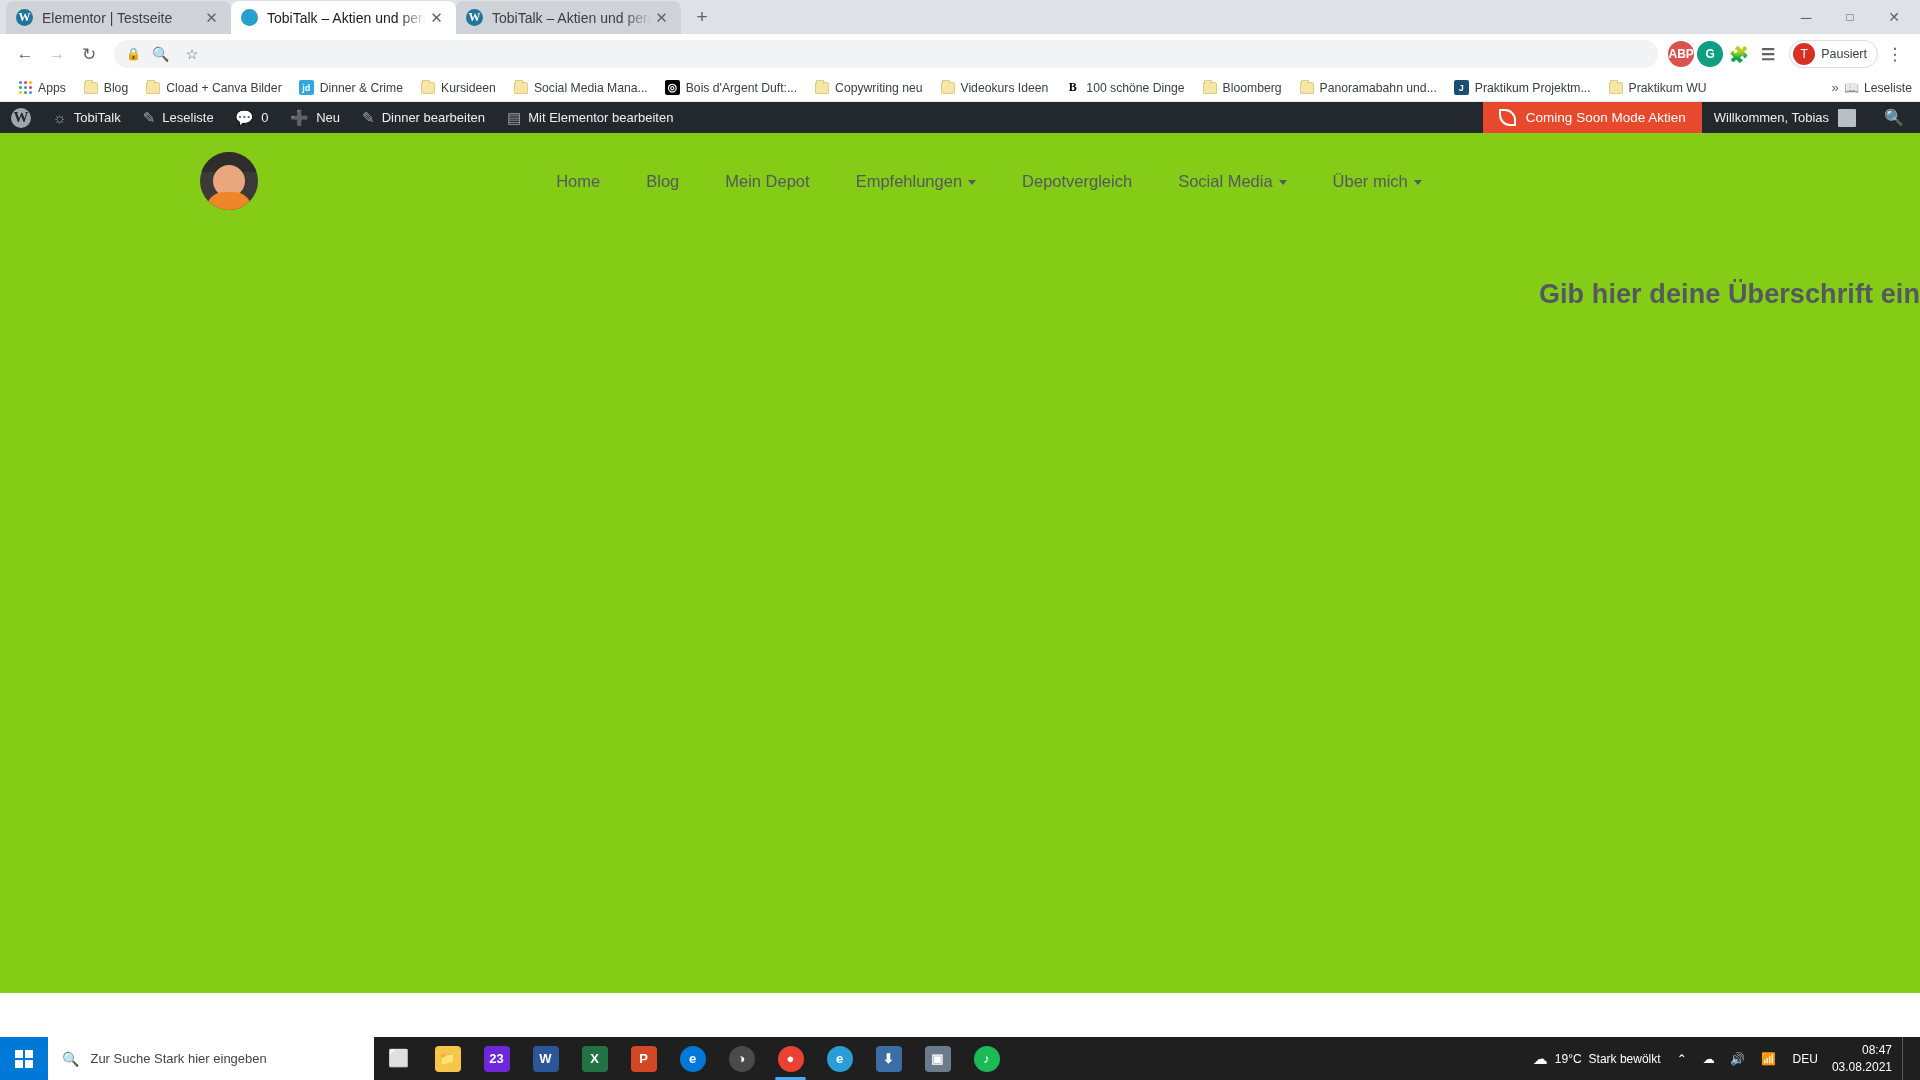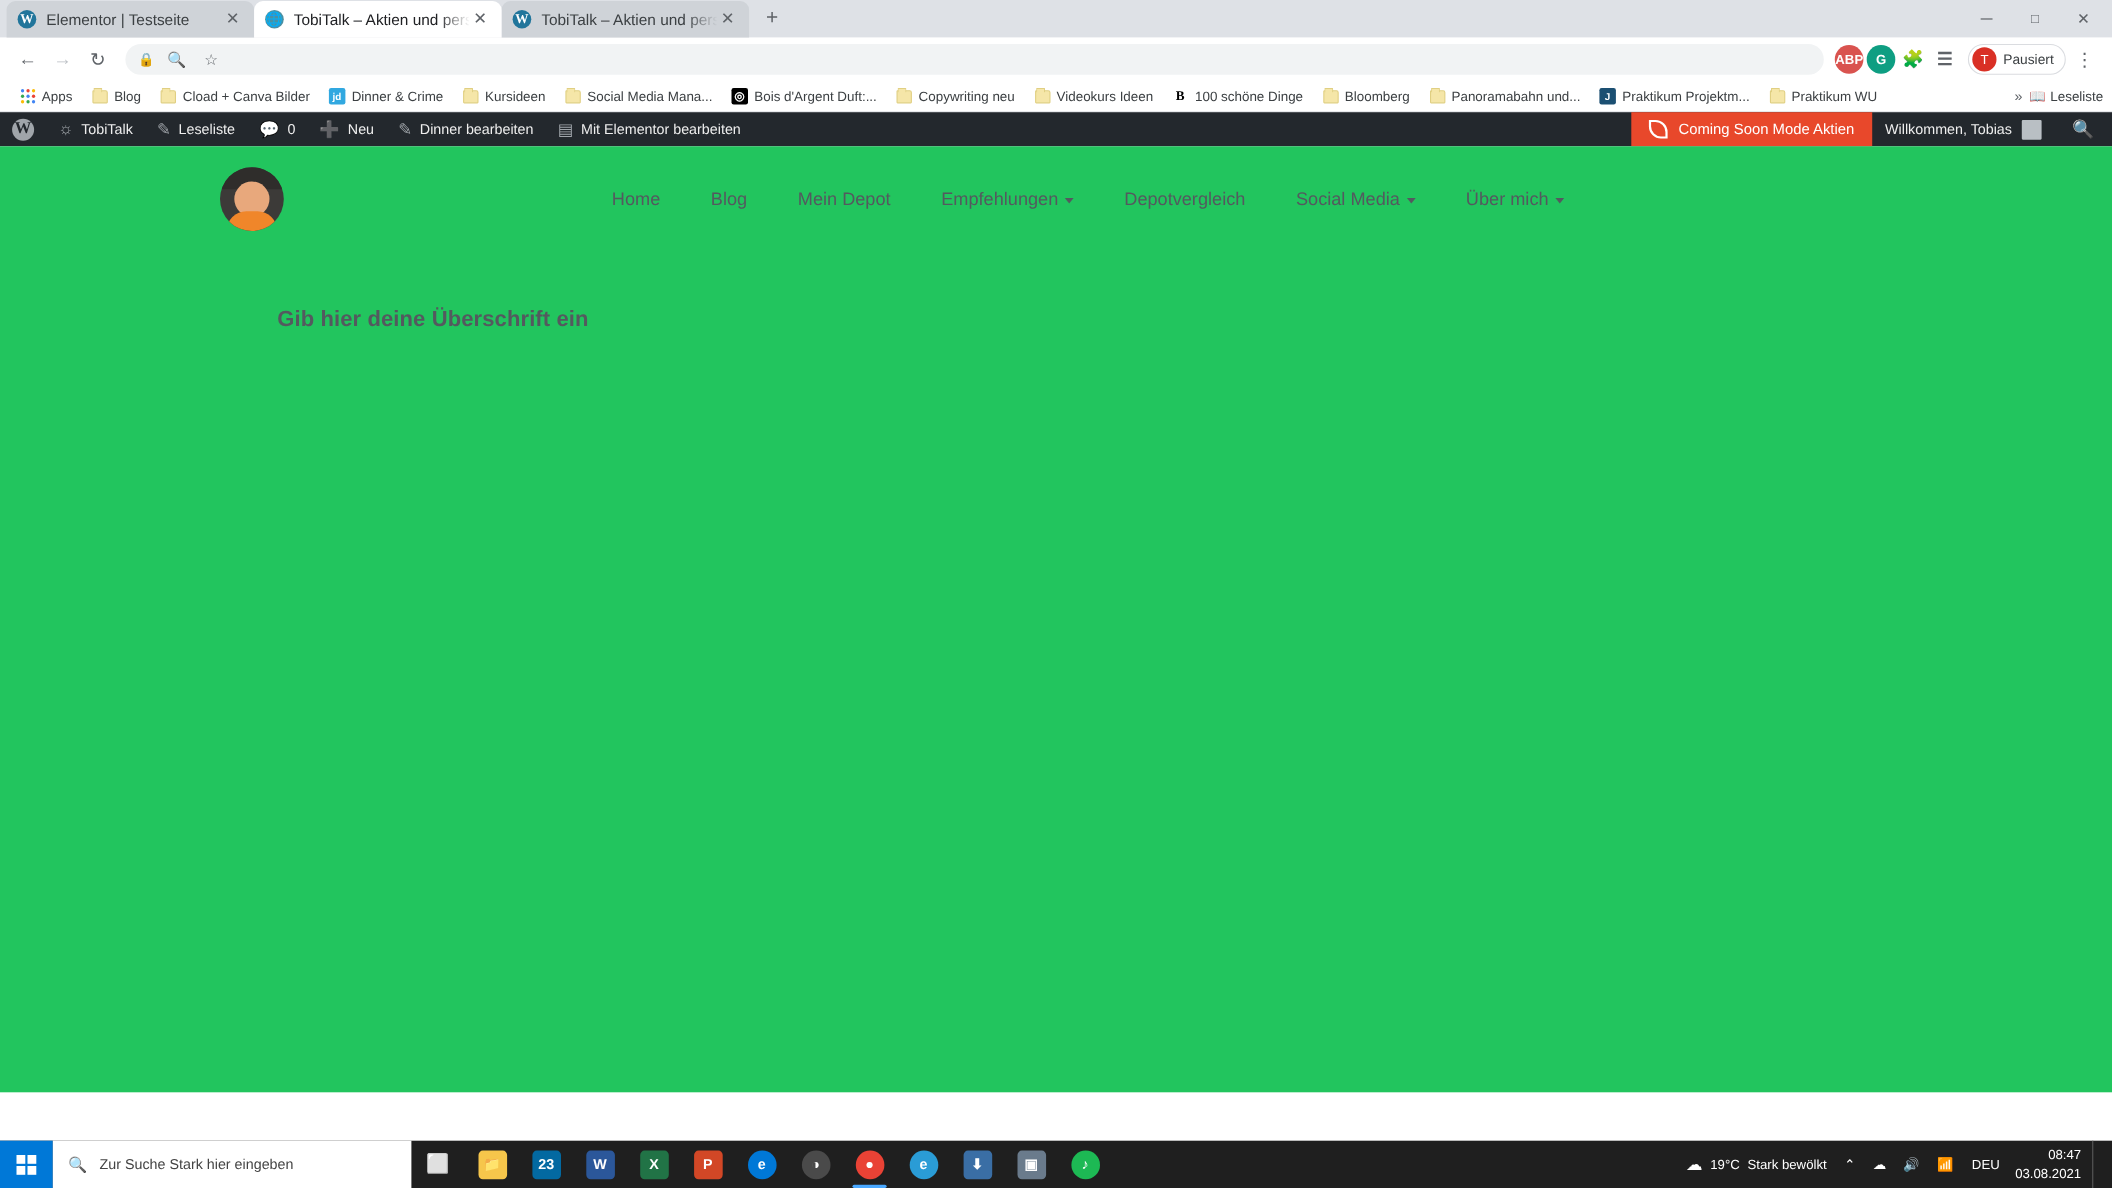--- a/index.html
+++ b/index.html
@@ -137,21 +137,21 @@
   .leaf {
     width: 17px; height: 17px; border: 2px solid #fff; border-radius: 0 11px 0 11px;
     position: relative; flex: 0 0 17px;
   }
   .ab-user { display:flex; align-items:center; gap: 9px; padding: 0 12px; font-size: 13px; }
   .ab-user .uav { width: 18px; height: 18px; background: #b9bfc4; border-radius: 1px; }
   .ab-search { padding: 0 16px; display:flex; align-items:center; font-size:16px; color:#eee; }
 
   
   .site {
-    height: 860px; background: #22c55e; position: relative;
+    height: 860px; background: #84cc16; position: relative;
   }
   .siteheader {
     height: 96px; display: flex; align-items: center; padding: 0 0 0 200px;
   }
   .avatar {
     width: 58px; height: 58px; border-radius: 50%; overflow: hidden; position: relative;
     background: #3c3a38; flex: 0 0 58px;
   }
   .avatar .hair { position:absolute; top:0; left:0; right:0; height: 20px; background:#2f2d2b;
                   border-radius: 50% 50% 0 0 / 70% 70% 0 0; }
@@ -166,22 +166,23 @@
   }
   .navitem {
     display: flex; align-items: center; gap: 6px; padding: 8px 23px;
     white-space: nowrap; color: #54595f;
   }
   .navitem .caret {
     width:0; height:0; border-left: 4.5px solid transparent; border-right: 4.5px solid transparent;
     border-top: 5.5px solid #54595f; display:inline-block; margin-top:3px;
   }
   .elementor-heading {
-    margin: 50px 0 0 252px; font-size: 20px; color: #54595f; font-weight: 600;
+    margin: 50px 0 0 252px; font-size: 27px; color: #54595f; font-weight: 600;
     letter-spacing: 0.1px;
+    text-align: right;
   }
 
   
   .taskbar {
     position: absolute; left: 0; bottom: 0; width: 1920px; height: 43px;
     background: #1f1f1f; display: flex; align-items: center; color: #fff;
   }
   .startbtn {
     width: 48px; height: 43px; display:flex; align-items:center; justify-content:center;
     background: #0078d7;
@@ -469,21 +470,21 @@
   </div>
 
   <div class="tb-icons">
     <div class="tbi">
       <span style="color:#e6e6e6;font-size:17px;">⬜</span>
     </div>
     <div class="tbi">
       <span class="glyph" style="background:#f6c64b;color:#7a5c00;">📁</span>
     </div>
     <div class="tbi">
-      <span class="glyph" style="background:#0369a1;">23</span>
+      <span class="glyph" style="background:#6d28d9;">23</span>
     </div>
     <div class="tbi">
       <span class="glyph" style="background:#2b579a;">W</span>
     </div>
     <div class="tbi">
       <span class="glyph" style="background:#217346;">X</span>
     </div>
     <div class="tbi">
       <span class="glyph" style="background:#d24726;">P</span>
     </div>

